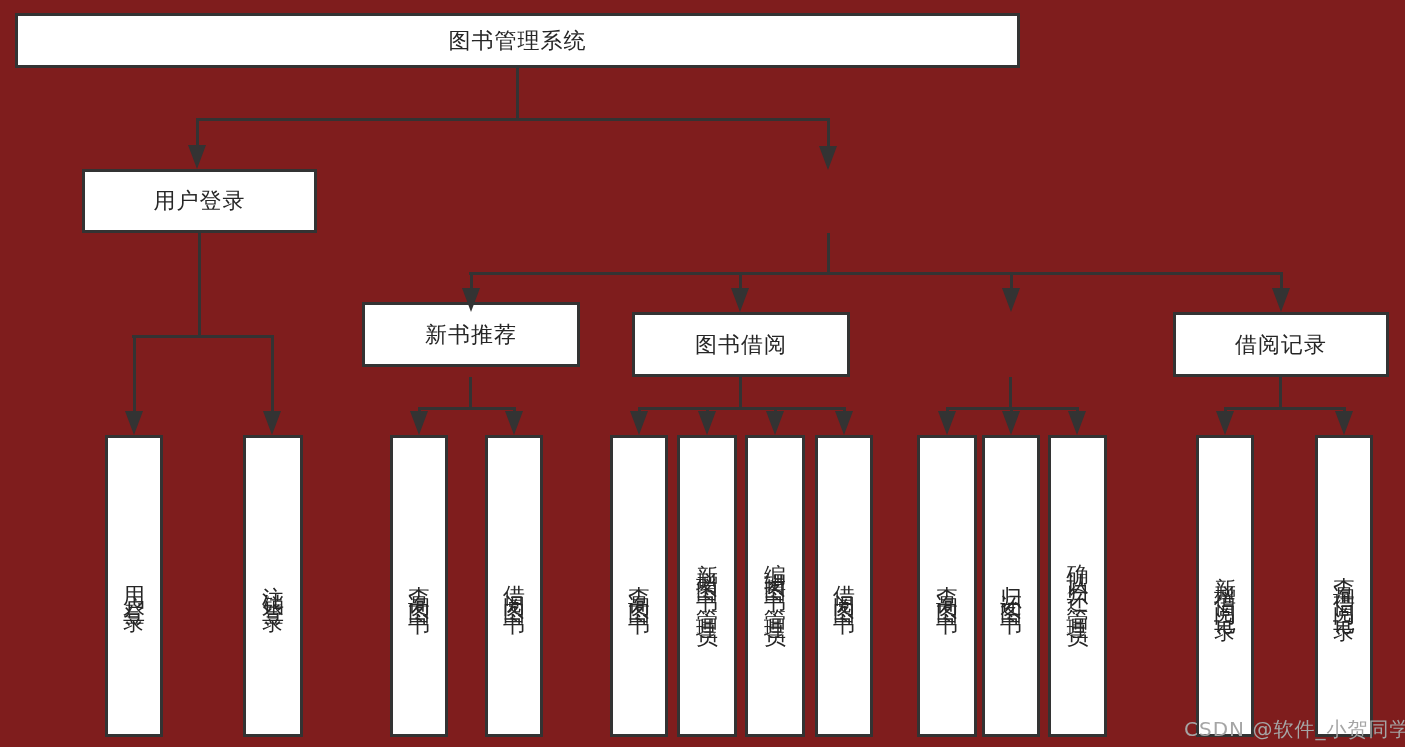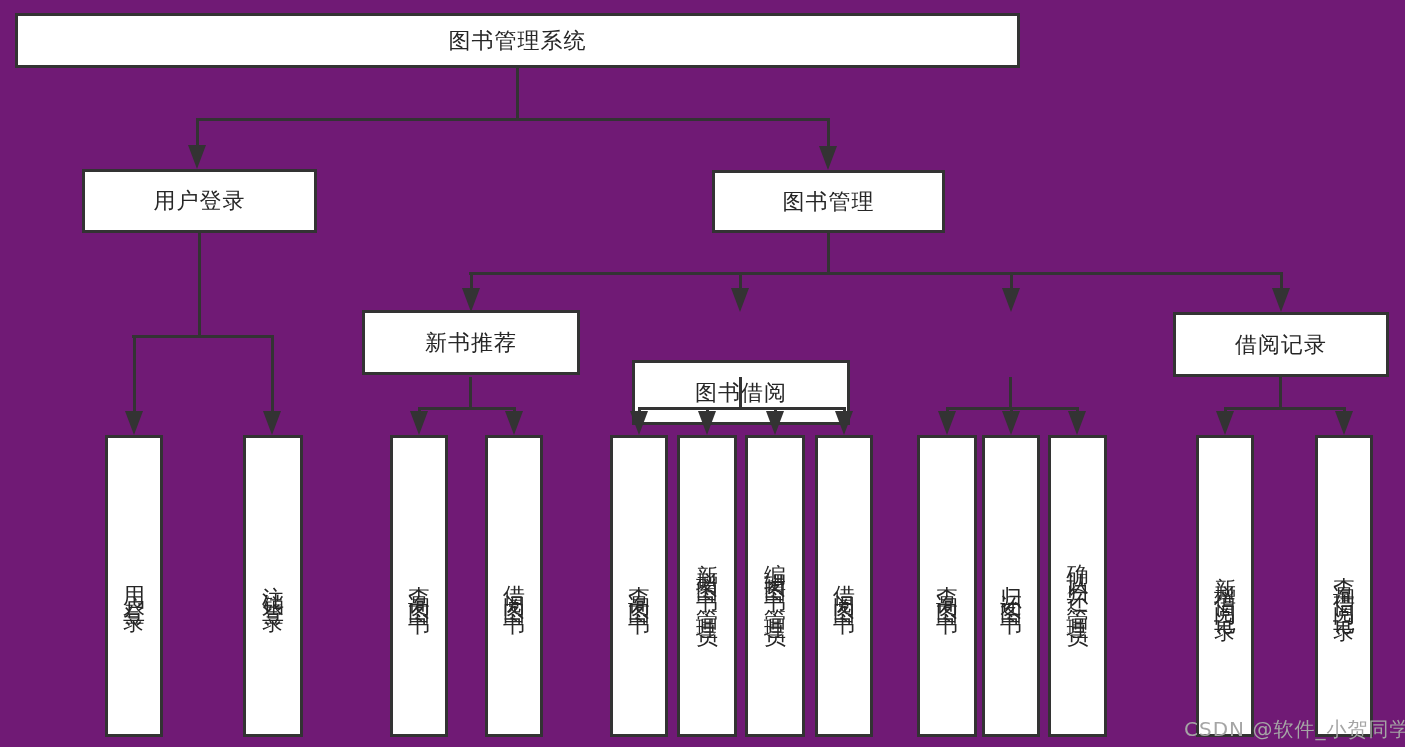--- a/index.html
+++ b/index.html
@@ -1,20 +1,20 @@
 <!DOCTYPE html>
 <html><head>
 <meta charset="utf-8">
 <style>
   html, body { margin: 0; padding: 0; background: #ffffff; }
   .stage {
     position: relative;
     width: 1405px;
     height: 747px;
-    background: #701a75;
+    background: #7f1d1d;
     font-family: "DejaVu Sans", "Liberation Sans", sans-serif;
     overflow: hidden;
   }
   .node {
     position: absolute;
     box-sizing: border-box;
     border: 3px solid #333333;
     background: #ffffff;
     display: flex;
     align-items: center;
@@ -58,29 +58,26 @@
 <div class="stage">
 
   <div class="node h-node" style="left:15px;top:13px;width:1005px;height:55px;">
     <span>图书管理系统</span>
   </div>
 
   <div class="node h-node" style="left:82px;top:169px;width:235px;height:64px;">
     <span>用户登录</span>
   </div>
 
-  <div class="node h-node" style="left:712px;top:170px;width:233px;height:63px;">
-    <span>图书管理</span>
-  </div>
-
-  <div class="node h-node" style="left:362px;top:310px;width:218px;height:65px;">
+
+  <div class="node h-node" style="left:362px;top:302px;width:218px;height:65px;">
     <span>新书推荐</span>
   </div>
 
-  <div class="node h-node" style="left:632px;top:312px;width:218px;height:65px;margin-top:48px;">
+  <div class="node h-node" style="left:632px;top:312px;width:218px;height:65px;">
     <span>图书借阅</span>
   </div>
 
 
   <div class="node h-node" style="left:1173px;top:312px;width:216px;height:65px;">
     <span>借阅记录</span>
   </div>
 
   <div class="node v-node" style="left:105px;top:435px;width:58px;height:302px;">
     <span class="vtext">用户登录</span>

